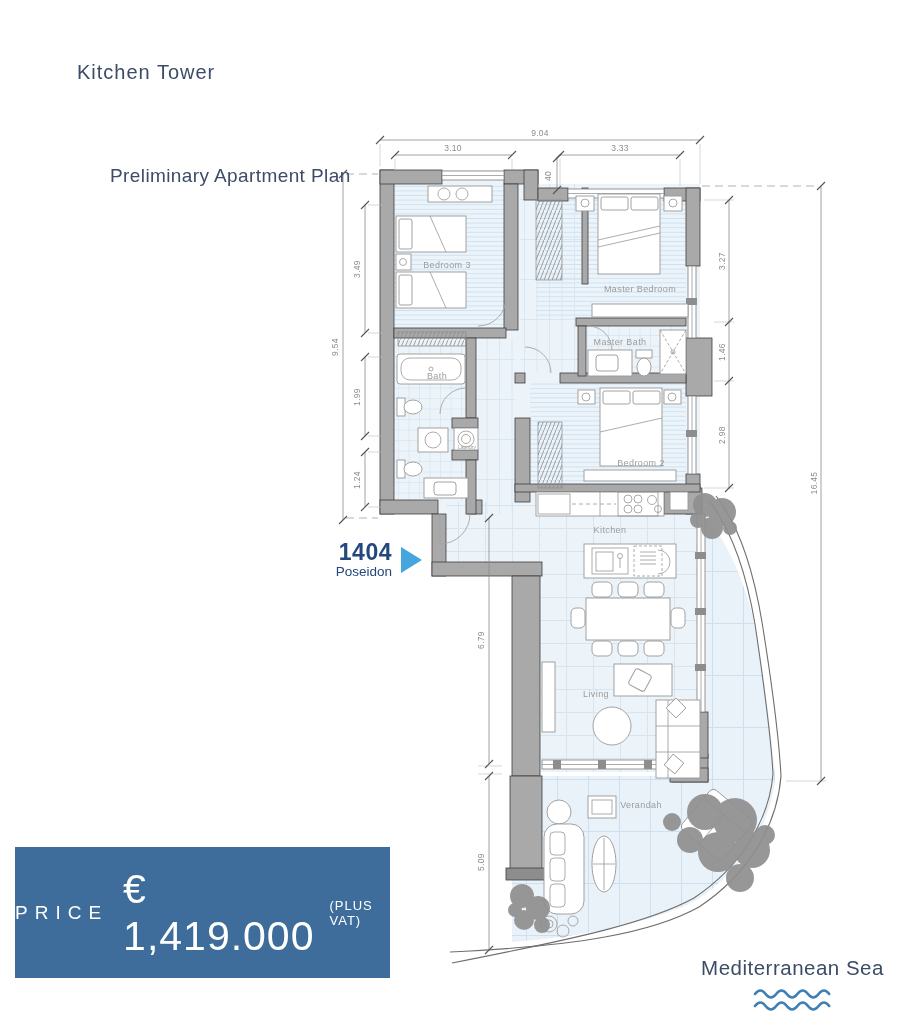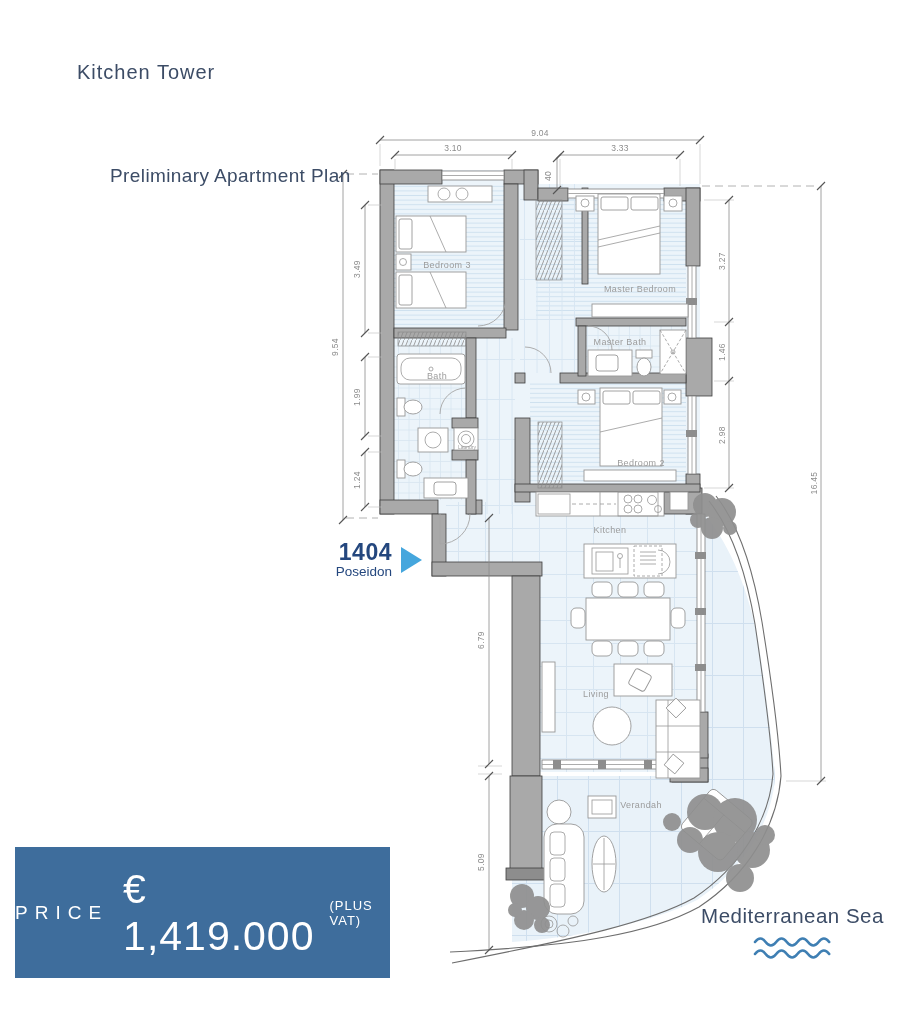--- a/index.html
+++ b/index.html
@@ -25,21 +25,21 @@
   .entrance-arrow{width:0;height:0;border-left:21px solid var(--arrow);
     border-top:13px solid transparent;border-bottom:13px solid transparent;margin-left:9px;}
 
   .price-box{position:absolute;left:15px;top:847px;width:375px;height:131px;
     background:var(--accent);color:#fff;display:flex;flex-direction:row;
     align-items:center;justify-content:center;gap:15px;}
   .price-heading{font-size:19px;letter-spacing:7px;}
   .price-amount{font-size:41px;letter-spacing:1px;}
   .price-note{font-size:13px;letter-spacing:1px;}
 
-  .sea{position:absolute;left:700px;top:904px;width:185px;text-align:center;}
+  .sea{position:absolute;left:700px;top:956px;width:185px;text-align:center;}
   .sea-label{font-size:20.5px;letter-spacing:.5px;color:var(--heading);white-space:nowrap;}
   .sea-waves{margin-top:6px;}
 
   
   .wall{fill:var(--wall);stroke:#3f3f3f;stroke-width:.8;}
   .walld{fill:#8d8d8d;stroke:#3f3f3f;stroke-width:.8;}
   .win{fill:#fff;stroke:#7d7d7d;stroke-width:.8;}
   .mull{fill:#8d8d8d;}
   .fur{fill:#fff;stroke:#979797;stroke-width:.9;}
   .furl{fill:none;stroke:#979797;stroke-width:.8;}

